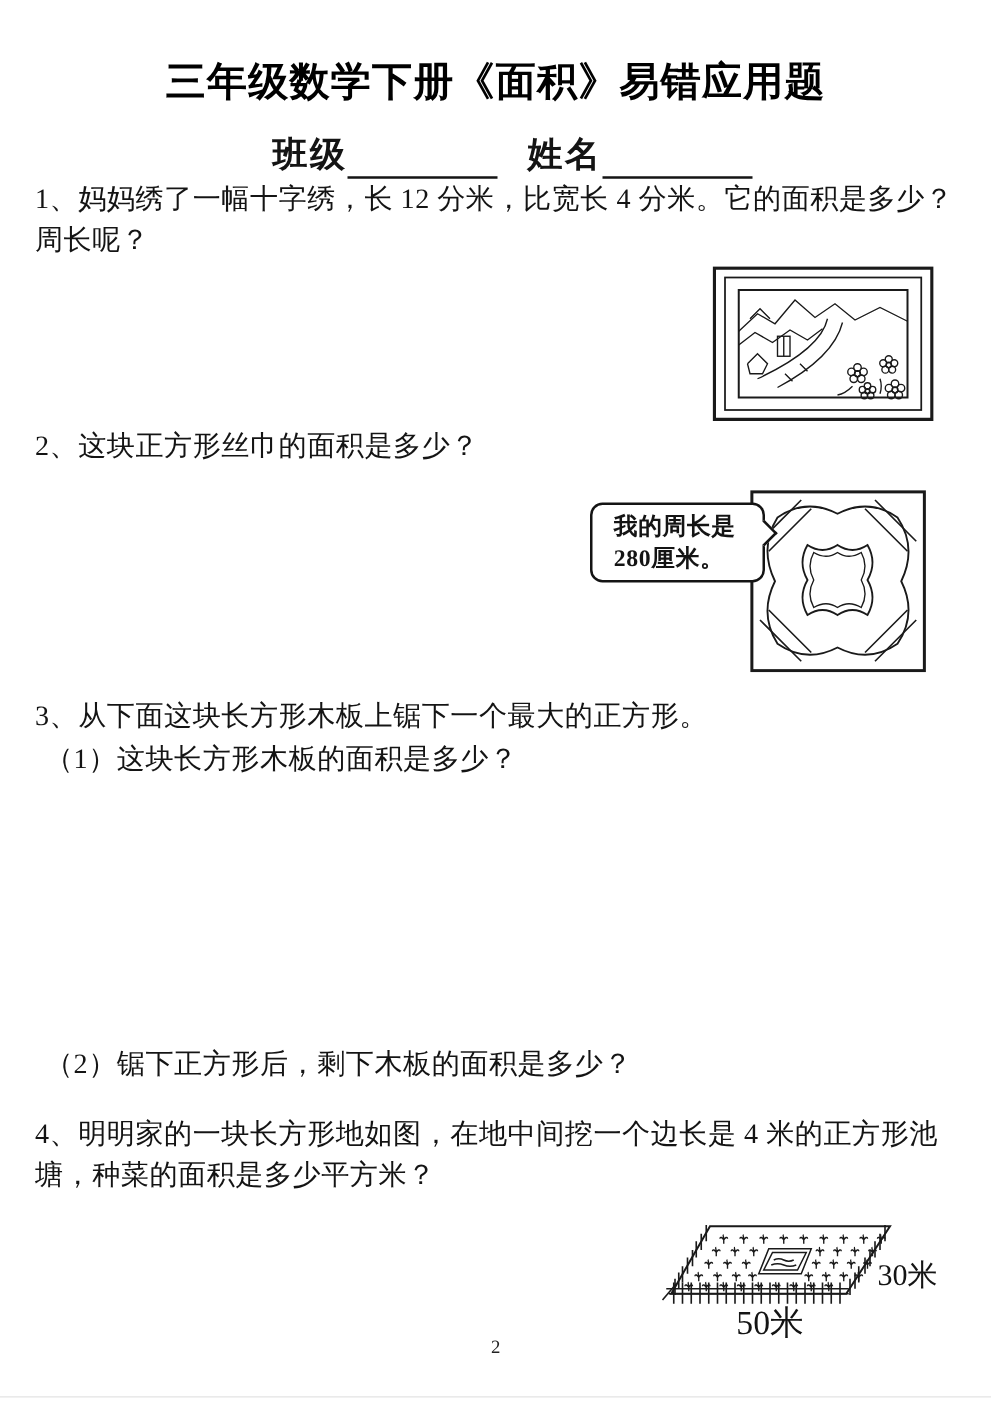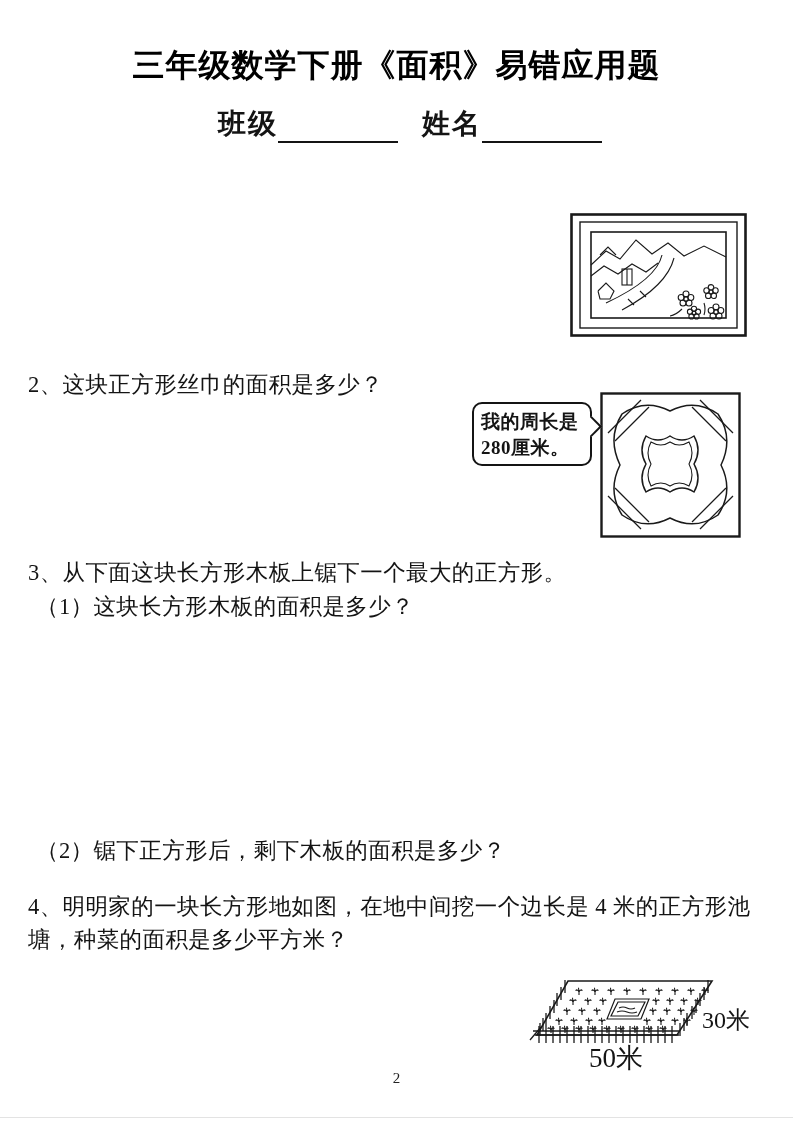--- a/index.html
+++ b/index.html
@@ -25,21 +25,21 @@
     position:absolute;left:28px;width:742px;font-size:22.5px;line-height:33px;
     letter-spacing:.4px;margin:0;
   }
   .sub{left:36px;width:734px;}
   .fig{position:absolute;}
   svg{display:block;}
   svg text{font-family:"Liberation Serif", serif;fill:#141414;}
   .bubble{
     position:absolute;left:472px;top:402px;width:102px;height:50px;
     border:2.5px solid #141414;border-radius:10px;background:#fff;
-    padding:5px 7px;font-size:19px;line-height:26px;font-weight:bold;
+    padding:5px 17px;font-size:19px;line-height:26px;font-weight:bold;
     letter-spacing:.5px;z-index:2;
   }
   .bubble-tail{
     position:absolute;right:-9px;top:15px;width:13px;height:13px;background:#fff;
     border-top:2.5px solid #141414;border-right:2.5px solid #141414;
     transform:rotate(45deg);
   }
   .pagenum{
     position:absolute;top:1070px;left:0;right:0;text-align:center;
     font-size:15px;color:#222;
@@ -50,20 +50,21 @@
 <body>
 
 <div class="page">
 
   <div class="title">三年级数学下册《面积》易错应用题</div>
 
   <div class="classline">
     <span>班级</span><span class="uline"></span><span>姓名</span><span class="uline"></span>
   </div>
 
+  <p class="para" style="top:142px">1、妈妈绣了一幅十字绣，长 12 分米，比宽长 4 分米。它的面积是多少？周长呢？</p>
 
   <div class="fig" style="left:570px;top:213px">
     <svg width="177" height="124" viewBox="0 0 177 124">
       <g fill="none" stroke="#1a1a1a">
         <rect x="1.5" y="1.5" width="174" height="121" stroke-width="2.6"></rect>
         <rect x="10" y="9" width="157" height="106" stroke-width="1.4"></rect>
         <rect x="21" y="19" width="135" height="86" stroke-width="1.6"></rect>
         <g stroke-width="1.1">
           <polyline points="21,52 36,38 50,46 66,27 82,41 98,30 114,43 134,33 156,44"></polyline>
           <polyline points="21,63 34,53 48,61 62,51 76,59 88,50"></polyline>
@@ -111,21 +112,21 @@
               <circle cx="2.5" cy="3.4" r="2.6"></circle>
               <circle cx="-2.5" cy="3.4" r="2.6"></circle>
               <circle cx="-4" cy="-1.3" r="2.6"></circle>
             </g>
           <path d="M112,96 q-6,6 -12,7 M134,90 q2,6 0,12"></path>
         </g>
       </g>
     </svg>
   </div>
 
-  <p class="para" style="top:368px">2、这块正方形丝巾的面积是多少？</p>
+  <p class="para" style="top:340px">2、这块正方形丝巾的面积是多少？</p>
 
   <div class="bubble">
     <div>我的周长是</div>
     <div>280厘米。</div>
     <div class="bubble-tail"></div>
   </div>
 
   <div class="fig" style="left:600px;top:392px">
     <svg width="141" height="146" viewBox="0 0 141 146">
       <g fill="none" stroke="#1a1a1a">

